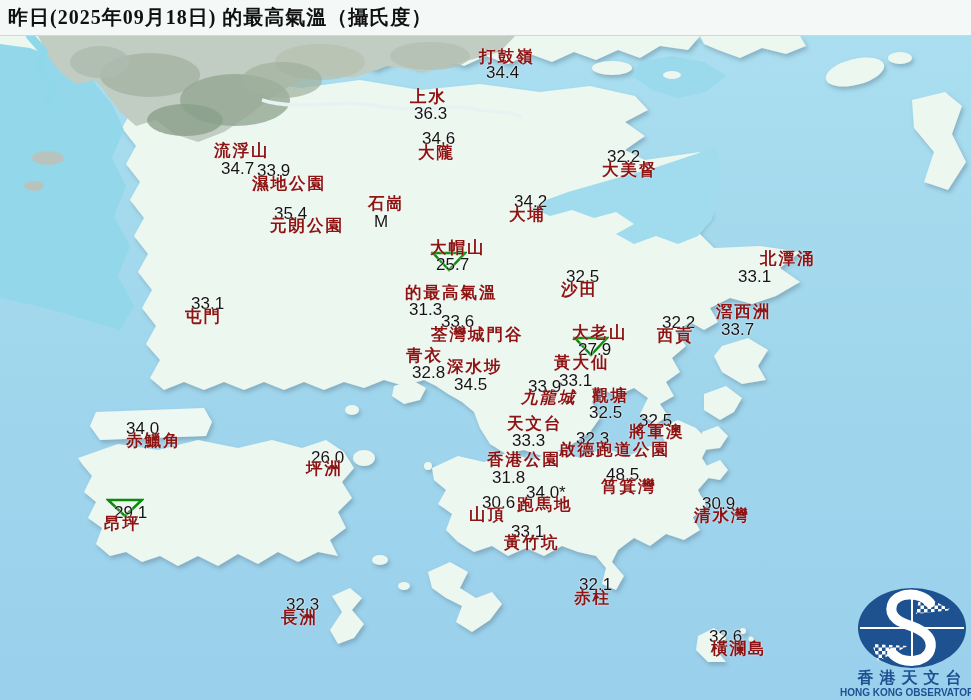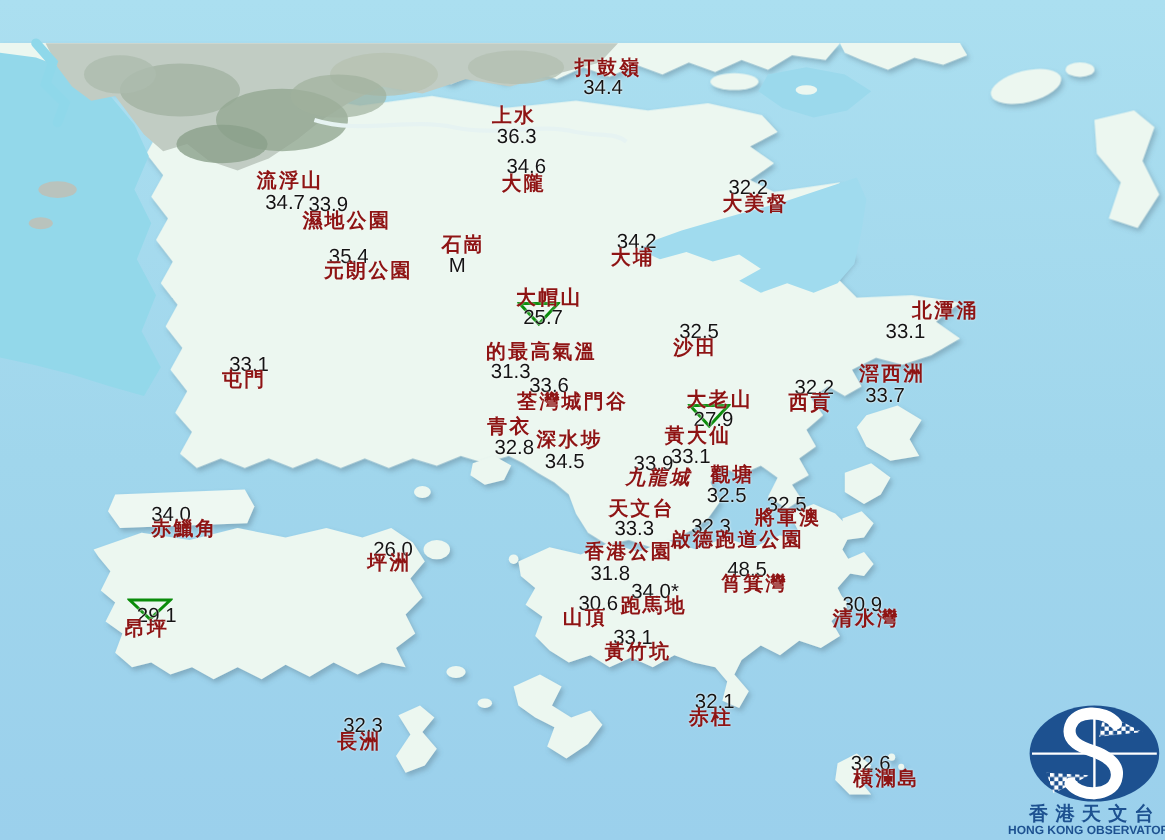--- a/index.html
+++ b/index.html
@@ -107,20 +107,23 @@
     <g>
       <ellipse cx="912" cy="628" rx="54" ry="40" fill="#1d5190"></ellipse>
       <polygon points="920,594 952,610 916,614" fill="url(#chk)"></polygon>
       <polygon points="872,644 908,646 878,661" fill="url(#chk)"></polygon>
       <line x1="912" y1="590" x2="912" y2="666" stroke="#ffffff" stroke-width="2"></line>
       <line x1="860" y1="628" x2="964" y2="628" stroke="#ffffff" stroke-width="2"></line>
       <path d="M930,603 C920,591 896,592 892,605 C888,618 902,623 911,626 C922,630 934,637 930,650 C926,663 902,665 892,653" stroke="#ffffff" stroke-width="10" fill="none" stroke-linecap="round"></path>
     </g>
   </svg>
 
+  <div class="titlebar">
+    <span class="t">昨日(2025年09月18日) 的最高氣溫（攝氏度）</span>
+  </div>
 
   <div>
       <div class="val" style="left: 486px; top: 64px;">34.4</div>
       <div class="name" style="left: 479px; top: 49px;">打鼓嶺</div>
       <div class="val" style="left: 414px; top: 105px;">36.3</div>
       <div class="name" style="left: 410px; top: 89px;">上水</div>
       <div class="val" style="left: 422px; top: 130px;">34.6</div>
       <div class="name" style="left: 418px; top: 145px;">大隴</div>
       <div class="val" style="left: 221px; top: 160px;">34.7</div>
       <div class="name" style="left: 214px; top: 143px;">流浮山</div>

